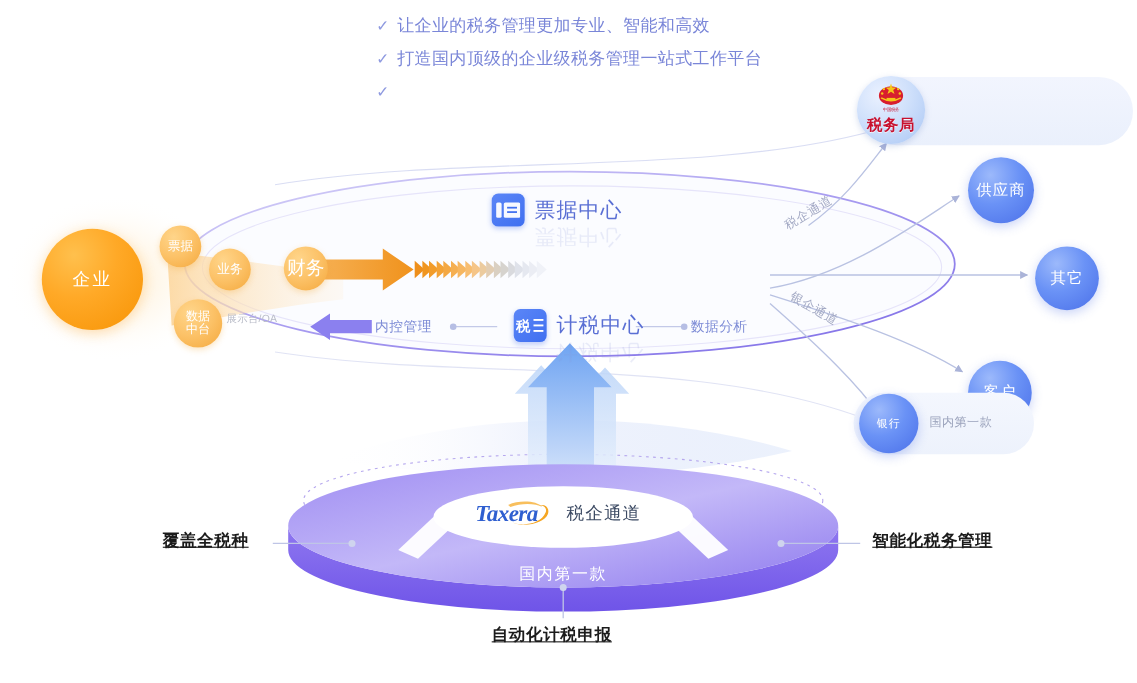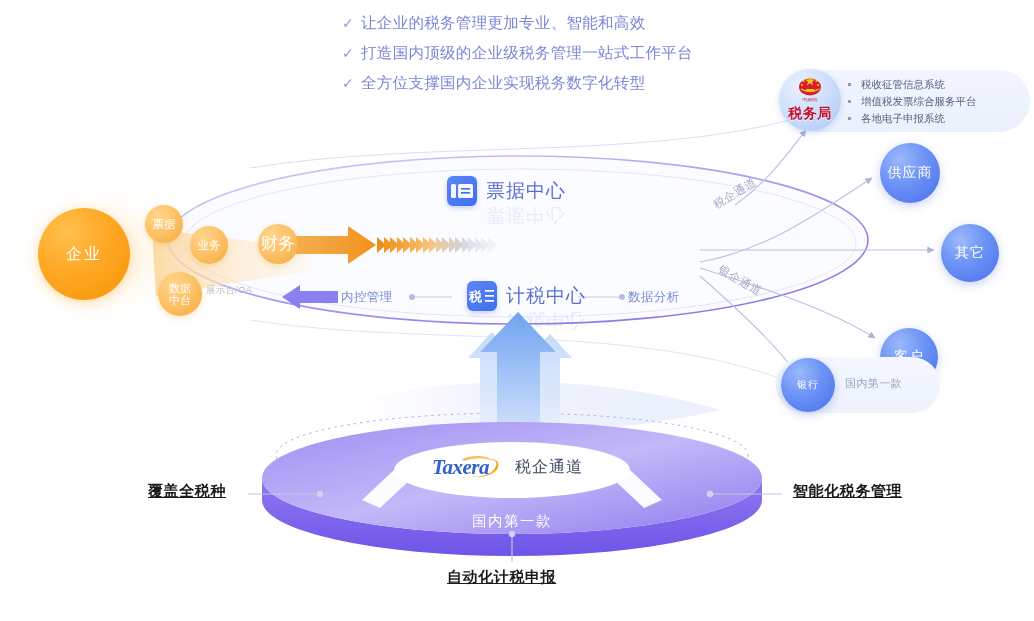--- a/index.html
+++ b/index.html
@@ -444,39 +444,24 @@
     <div class="bullet-row">
       <span class="bullet-check">✓</span>
       <span>让企业的税务管理更加专业、智能和高效</span>
     </div>
     <div class="bullet-row">
       <span class="bullet-check">✓</span>
       <span>打造国内顶级的企业级税务管理一站式工作平台</span>
     </div>
     <div class="bullet-row">
       <span class="bullet-check">✓</span>
-      <span>全方位支撑国内企业实现税务数字化转型</span>
     </div>
   </div>
 
   <div class="bureau-panel"></div>
-  <div class="bureau-list">
-    <div class="bureau-item">
-      <span class="bureau-dot"></span>
-      <span>税收征管信息系统</span>
-    </div>
-    <div class="bureau-item">
-      <span class="bureau-dot"></span>
-      <span>增值税发票综合服务平台</span>
-    </div>
-    <div class="bureau-item">
-      <span class="bureau-dot"></span>
-      <span>各地电子申报系统</span>
-    </div>
-  </div>
   <div class="bureau-ball">
     <div class="emblem">
       <svg width="26" height="26" viewBox="0 0 26 26">
         <ellipse cx="13" cy="14" rx="11" ry="8.5" fill="#d81e2e"></ellipse>
         <path d="M13,3 L14.3,6.6 L18,6.6 L15,8.9 L16.2,12.5 L13,10.3 L9.8,12.5 L11,8.9 L8,6.6 L11.7,6.6 Z" fill="#f5c518"></path>
         <circle cx="6.5" cy="8" r="1.1" fill="#f5c518"></circle>
         <circle cx="19.5" cy="8" r="1.1" fill="#f5c518"></circle>
         <circle cx="5" cy="12" r="1.1" fill="#f5c518"></circle>
         <circle cx="21" cy="12" r="1.1" fill="#f5c518"></circle>
         <path d="M4,16 Q13,21 22,16" fill="none" stroke="#f5c518" stroke-width="1.4"></path>

